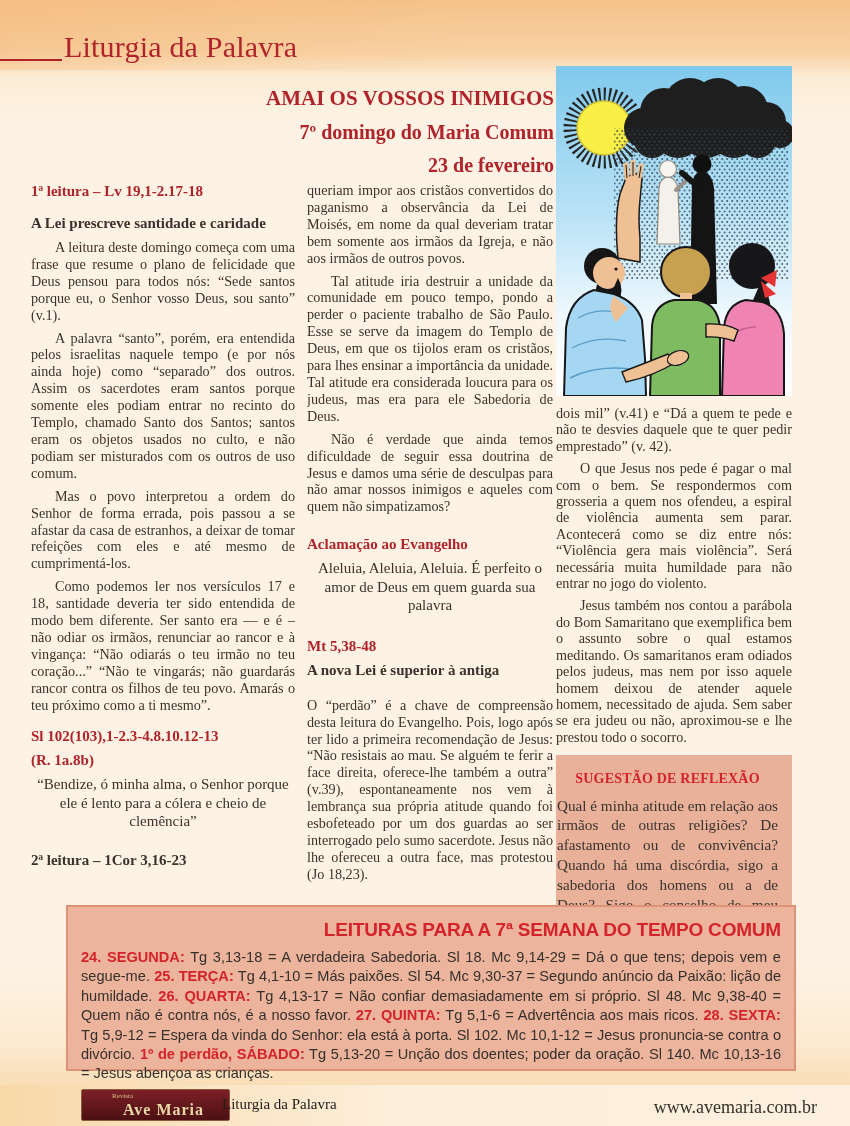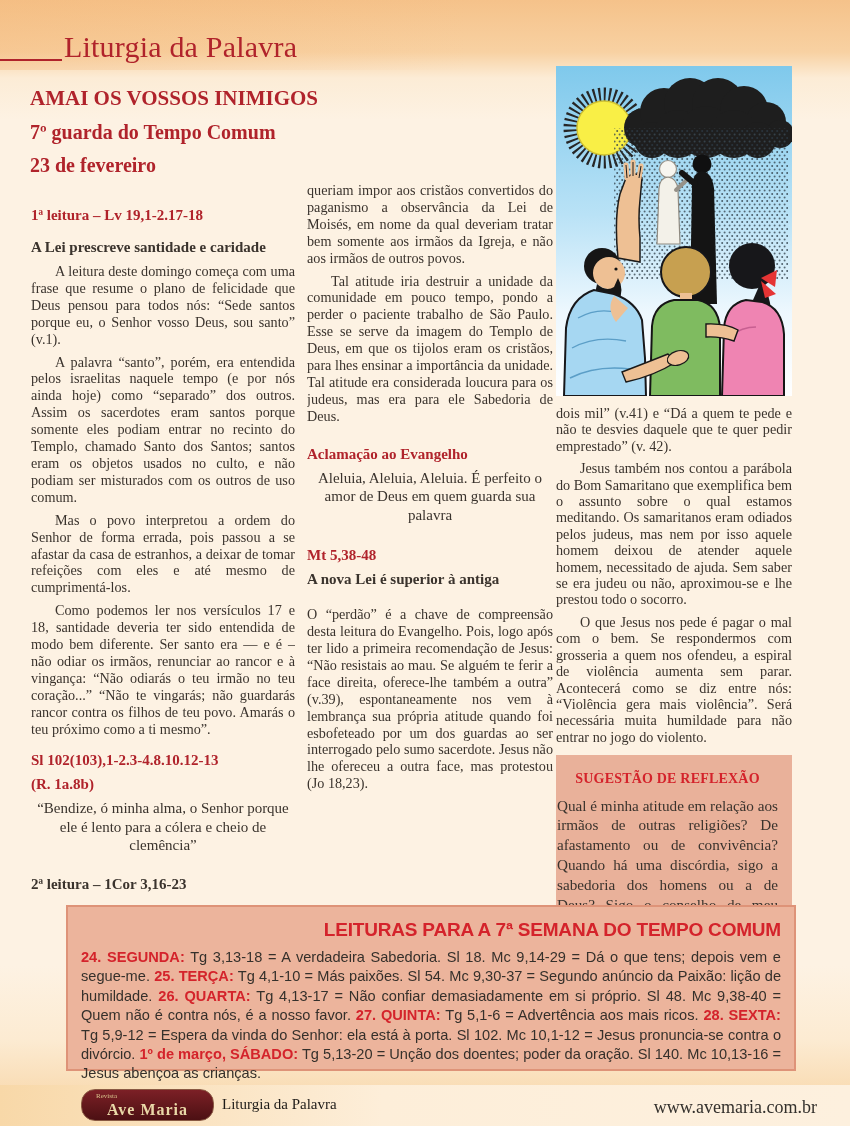--- a/index.html
+++ b/index.html
@@ -6,21 +6,21 @@
   body{font-family:"Liberation Serif", serif; -webkit-font-smoothing:antialiased;}
   #page{position:relative;width:850px;height:1126px;overflow:hidden;
     background:linear-gradient(180deg,#f5c28a 0px,#f8d1a2 52px,#fcecd6 78px,#fdf2e3 120px,#fdf2e3 966px,#fcebd2 1040px,#f9dcb4 1090px,#f8d6a9 1126px);}
   #page:before{content:"";position:absolute;inset:0;
     background:linear-gradient(90deg,rgba(244,183,120,.35),rgba(255,255,255,0) 55%);height:70px;}
 
   
   .hrule{position:absolute;left:0;top:59px;width:62px;height:2px;background:var(--accent-red,#b0232b);}
   .page-title{position:absolute;left:64px;top:30px;font-size:30px;color:var(--accent-red,#b0232b);
     font-weight:400;letter-spacing:.2px;}
-  .title-block{position:absolute;left:30px;top:86px;width:524px;text-align:left;
+  .title-block{position:absolute;left:30px;top:86px;width:524px;text-align:right;
     color:var(--accent-red,#b0232b);font-weight:700;}
   .title-block .t1{font-size:21px;margin-bottom:10px;}
   .title-block .t2{font-size:20px;margin-bottom:10px;}
   .title-block .t3{font-size:20px;}
 
   
   .col{position:absolute;color:var(--text-dark,#3a332d);font-size:14.2px;line-height:16.9px;}
   .col p{margin:0 0 6px;text-align:justify;}
   .col p.ind{text-indent:24px;}
   .col-left{left:31px;top:182px;width:264px;height:722px;overflow:hidden;}
@@ -44,58 +44,59 @@
     padding:10px 13px 8px;font-family:"Liberation Sans", sans-serif;}
   .readings-box h2{margin:2px 0 7px;text-align:right;color:var(--bright-red,#d4232b);
     font-size:19px;letter-spacing:-.2px;}
   .readings-box .entries{font-size:14.6px;line-height:19.4px;color:#35302b;text-align:justify;}
   .rb-label{color:var(--bright-red,#d4232b);font-weight:700;}
 
   
   .footer{position:absolute;left:0;top:1085px;width:850px;height:41px;
     background:linear-gradient(90deg,#f8d8a8,#fdeed9 45%,#fdf0de);}
   .logo{position:absolute;left:81px;top:4px;width:131px;height:30px;
-    background:linear-gradient(180deg,#7c2026,#4c1013);border:1px solid #8a5a43;border-radius:14px;
-    color:#ead9a8;text-align:center;line-height:1;}
+    background:linear-gradient(180deg,#7c2026,#4c1013);border:1px solid #8a5a43;border-radius:2px;
+    color:#ead9a8;text-align:center;line-height:1;padding-left:16px;}
   .logo .small{display:block;font-size:7px;text-align:left;padding:3px 0 0 14px;color:#d8c08a;}
   .logo .script{display:block;font-size:16px;font-weight:700;letter-spacing:1px;margin-top:2px;}
   .footer-label{position:absolute;left:222px;top:11px;font-size:15px;color:#1e1b18;}
   .website{position:absolute;right:33px;top:12px;font-size:18px;color:#33302c;}
 </style>
 </head>
 <body>
 
 <div id="page">
 
   <div class="hrule"></div>
   <div class="page-title">Liturgia da Palavra</div>
 
   <div class="title-block">
     <div class="t1">AMAI OS VOSSOS INIMIGOS</div>
-    <div class="t2">7º guarda do Tempo Comum</div>
+    <div class="t2">7º domingo do Maria Comum</div>
     <div class="t3">23 de fevereiro</div>
   </div>
 
   <div class="col col-left">
-    <p class="head-red" style="margin-top:24px">1ª leitura – Lv 19,1-2.17-18</p>
+    <p class="head-red" style="">1ª leitura – Lv 19,1-2.17-18</p>
     <p class="head-dark" style="margin-top:14px;margin-bottom:7px">A Lei prescreve santidade e caridade</p>
     <p class="ind">A leitura deste domingo começa com uma frase que resume o plano de felicidade que Deus pensou para todos nós: “Sede santos porque eu, o Senhor vosso Deus, sou santo” (v.1).</p>
     <p class="ind">A palavra “santo”, porém, era entendida pelos israelitas naquele tempo (e por nós ainda hoje) como “separado” dos outros. Assim os sacerdotes eram santos porque somente eles podiam entrar no recinto do Templo, chamado Santo dos Santos; santos eram os objetos usados no culto, e não podiam ser misturados com os outros de uso comum.</p>
     <p class="ind">Mas o povo interpretou a ordem do Senhor de forma errada, pois passou a se afastar da casa de estranhos, a deixar de tomar refeições com eles e até mesmo de cumprimentá-los.</p>
     <p class="ind">Como podemos ler nos versículos 17 e 18, santidade deveria ter sido entendida de modo bem diferente. Ser santo era — e é – não odiar os irmãos, renunciar ao rancor e à vingança: “Não odiarás o teu irmão no teu coração...” “Não te vingarás; não guardarás rancor contra os filhos de teu povo. Amarás o teu próximo como a ti mesmo”.</p>
     <p class="head-red" style="margin-top:14px">Sl 102(103),1-2.3-4.8.10.12-13</p>
     <p class="head-red">(R. 1a.8b)</p>
     <p class="centered-bold">“Bendize, ó minha alma, o Senhor porque ele é lento para a cólera e cheio de clemência”</p>
     <p class="head-dark" style="margin-top:20px">2ª leitura – 1Cor 3,16-23</p>
 
   </div>
 
   <div class="col col-mid">
     <p>queriam impor aos cristãos convertidos do paganismo a observância da Lei de Moisés, em nome da qual deveriam tratar bem somente aos irmãos da Igreja, e não aos irmãos de outros povos.</p>
     <p class="ind">Tal atitude iria destruir a unidade da comunidade em pouco tempo, pondo a perder o paciente trabalho de São Paulo. Esse se serve da imagem do Templo de Deus, em que os tijolos eram os cristãos, para lhes ensinar a importância da unidade. Tal atitude era considerada loucura para os judeus, mas era para ele Sabedoria de Deus.</p>
+    <p class="ind">Não é verdade que ainda temos dificuldade de seguir essa doutrina de Jesus e damos uma série de desculpas para não amar nossos inimigos e aqueles com quem não simpatizamos?</p>
     <p class="head-red" style="margin-top:20px">Aclamação ao Evangelho</p>
     <p class="centered-bold">Aleluia, Aleluia, Aleluia. É perfeito o amor de Deus em quem guarda sua palavra</p>
     <p class="head-red" style="margin-top:22px">Mt 5,38-48</p>
     <p class="head-dark" style="margin-top:4px">A nova Lei é superior à antiga</p>
     <p style="margin-top:18px">O “perdão” é a chave de compreensão desta leitura do Evangelho. Pois, logo após ter lido a primeira recomendação de Jesus: “Não resistais ao mau. Se alguém te ferir a face direita, oferece-lhe também a outra” (v.39), espontaneamente nos vem à lembrança sua própria atitude quando foi esbofeteado por um dos guardas ao ser interrogado pelo sumo sacerdote. Jesus não lhe ofereceu a outra face, mas protestou (Jo 18,23).</p>
 
   </div>
 
   <div class="col col-right">
     <svg class="illustration" viewBox="0 0 236 330" aria-hidden="true">
@@ -164,37 +165,37 @@
         <path d="M62,212 Q69,224 62,237 Q52,246 43,237 Q38,228 41,218 Q50,226 58,221 Z" fill="#161616"></path>
         <circle cx="60" cy="203" r="1.6" fill="#141414"></circle>
         <path d="M8,330 L10,262 Q14,232 38,224 L58,228 Q80,236 86,254 L89,292 L90,330 Z" fill="#a6d7f2" stroke="#17171a" stroke-width="2"></path>
         <path d="M22,252 q20,-11 40,-5 M16,282 q24,-13 54,-7 M14,312 q26,-13 60,-9" fill="none" stroke="#5b9ec7" stroke-width="1.4"></path>
         <path d="M58,230 L72,242 L60,256 Q50,242 58,230 Z" fill="#eec094"></path>
         <path d="M66,306 Q92,296 112,288 L120,296 Q98,310 70,316 Z" fill="#eec094" stroke="#1a1a1a" stroke-width="1.4"></path>
         <ellipse cx="122" cy="292" rx="11" ry="7" transform="rotate(-18 122 292)" fill="#eec094" stroke="#1a1a1a" stroke-width="1.2"></ellipse>
       </g>
     </svg>
     <p>dois mil” (v.41) e “Dá a quem te pede e não te desvies daquele que te quer pedir emprestado” (v. 42).</p>
+    <p class="ind">O que Jesus nos pede é pagar o mal com o bem. Se respondermos com grosseria a quem nos ofendeu, a espiral de violência aumenta sem parar. Acontecerá como se diz entre nós: “Violência gera mais violência”. Será necessária muita humildade para não entrar no jogo do violento.</p>
     <p class="ind">Jesus também nos contou a parábola do Bom Samaritano que exemplifica bem o assunto sobre o qual estamos meditando. Os samaritanos eram odiados pelos judeus, mas nem por isso aquele homem deixou de atender aquele homem, necessitado de ajuda. Sem saber se era judeu ou não, aproximou-se e lhe prestou todo o socorro.</p>
-    <p class="ind">O que Jesus nos pede é pagar o mal com o bem. Se respondermos com grosseria a quem nos ofendeu, a espiral de violência aumenta sem parar. Acontecerá como se diz entre nós: “Violência gera mais violência”. Será necessária muita humildade para não entrar no jogo do violento.</p>
     <div class="reflection-box">
       <h3>SUGESTÃO DE REFLEXÃO</h3>
       <p>Qual é minha atitude em relação aos irmãos de outras religiões? De afastamento ou de convivência? Quando há uma discórdia, sigo a sabedoria dos homens ou a de Deus? Sigo o conselho de meu Mestre de perdoar em meu coração aqueles que me tratam mal?</p>
     </div>
   </div>
 
   <div class="readings-box">
     <h2>LEITURAS PARA A 7ª SEMANA DO TEMPO COMUM</h2>
     <div class="entries">
       <span><span class="rb-label">24. SEGUNDA:</span> <span>Tg 3,13-18 = A verdadeira Sabedoria. Sl 18. Mc 9,14-29 = Dá o que tens; depois vem e segue-me.</span></span>
       <span><span class="rb-label">25. TERÇA:</span> <span>Tg 4,1-10 = Más paixões. Sl 54. Mc 9,30-37 = Segundo anúncio da Paixão: lição de humildade.</span></span>
       <span><span class="rb-label">26. QUARTA:</span> <span>Tg 4,13-17 = Não confiar demasiadamente em si próprio. Sl 48. Mc 9,38-40 = Quem não é contra nós, é a nosso favor.</span></span>
       <span><span class="rb-label">27. QUINTA:</span> <span>Tg 5,1-6 = Advertência aos mais ricos.</span></span>
       <span><span class="rb-label">28. SEXTA:</span> <span>Tg 5,9-12 = Espera da vinda do Senhor: ela está à porta. Sl 102. Mc 10,1-12 = Jesus pronuncia-se contra o divórcio.</span></span>
-      <span><span class="rb-label">1º de março, SÁBADO:</span> <span>Tg 5,13-20 = Unção dos doentes; poder da oração. Sl 140. Mc 10,13-16 = Jesus abençoa as crianças.</span></span>
+      <span><span class="rb-label">1º de perdão, SÁBADO:</span> <span>Tg 5,13-20 = Unção dos doentes; poder da oração. Sl 140. Mc 10,13-16 = Jesus abençoa as crianças.</span></span>
     </div>
   </div>
 
   <div class="footer">
     <div class="logo">
       <span class="small">Revista</span>
       <span class="script">Ave Maria</span>
     </div>
     <div class="footer-label">Liturgia da Palavra</div>
     <div class="website">www.avemaria.com.br</div>

